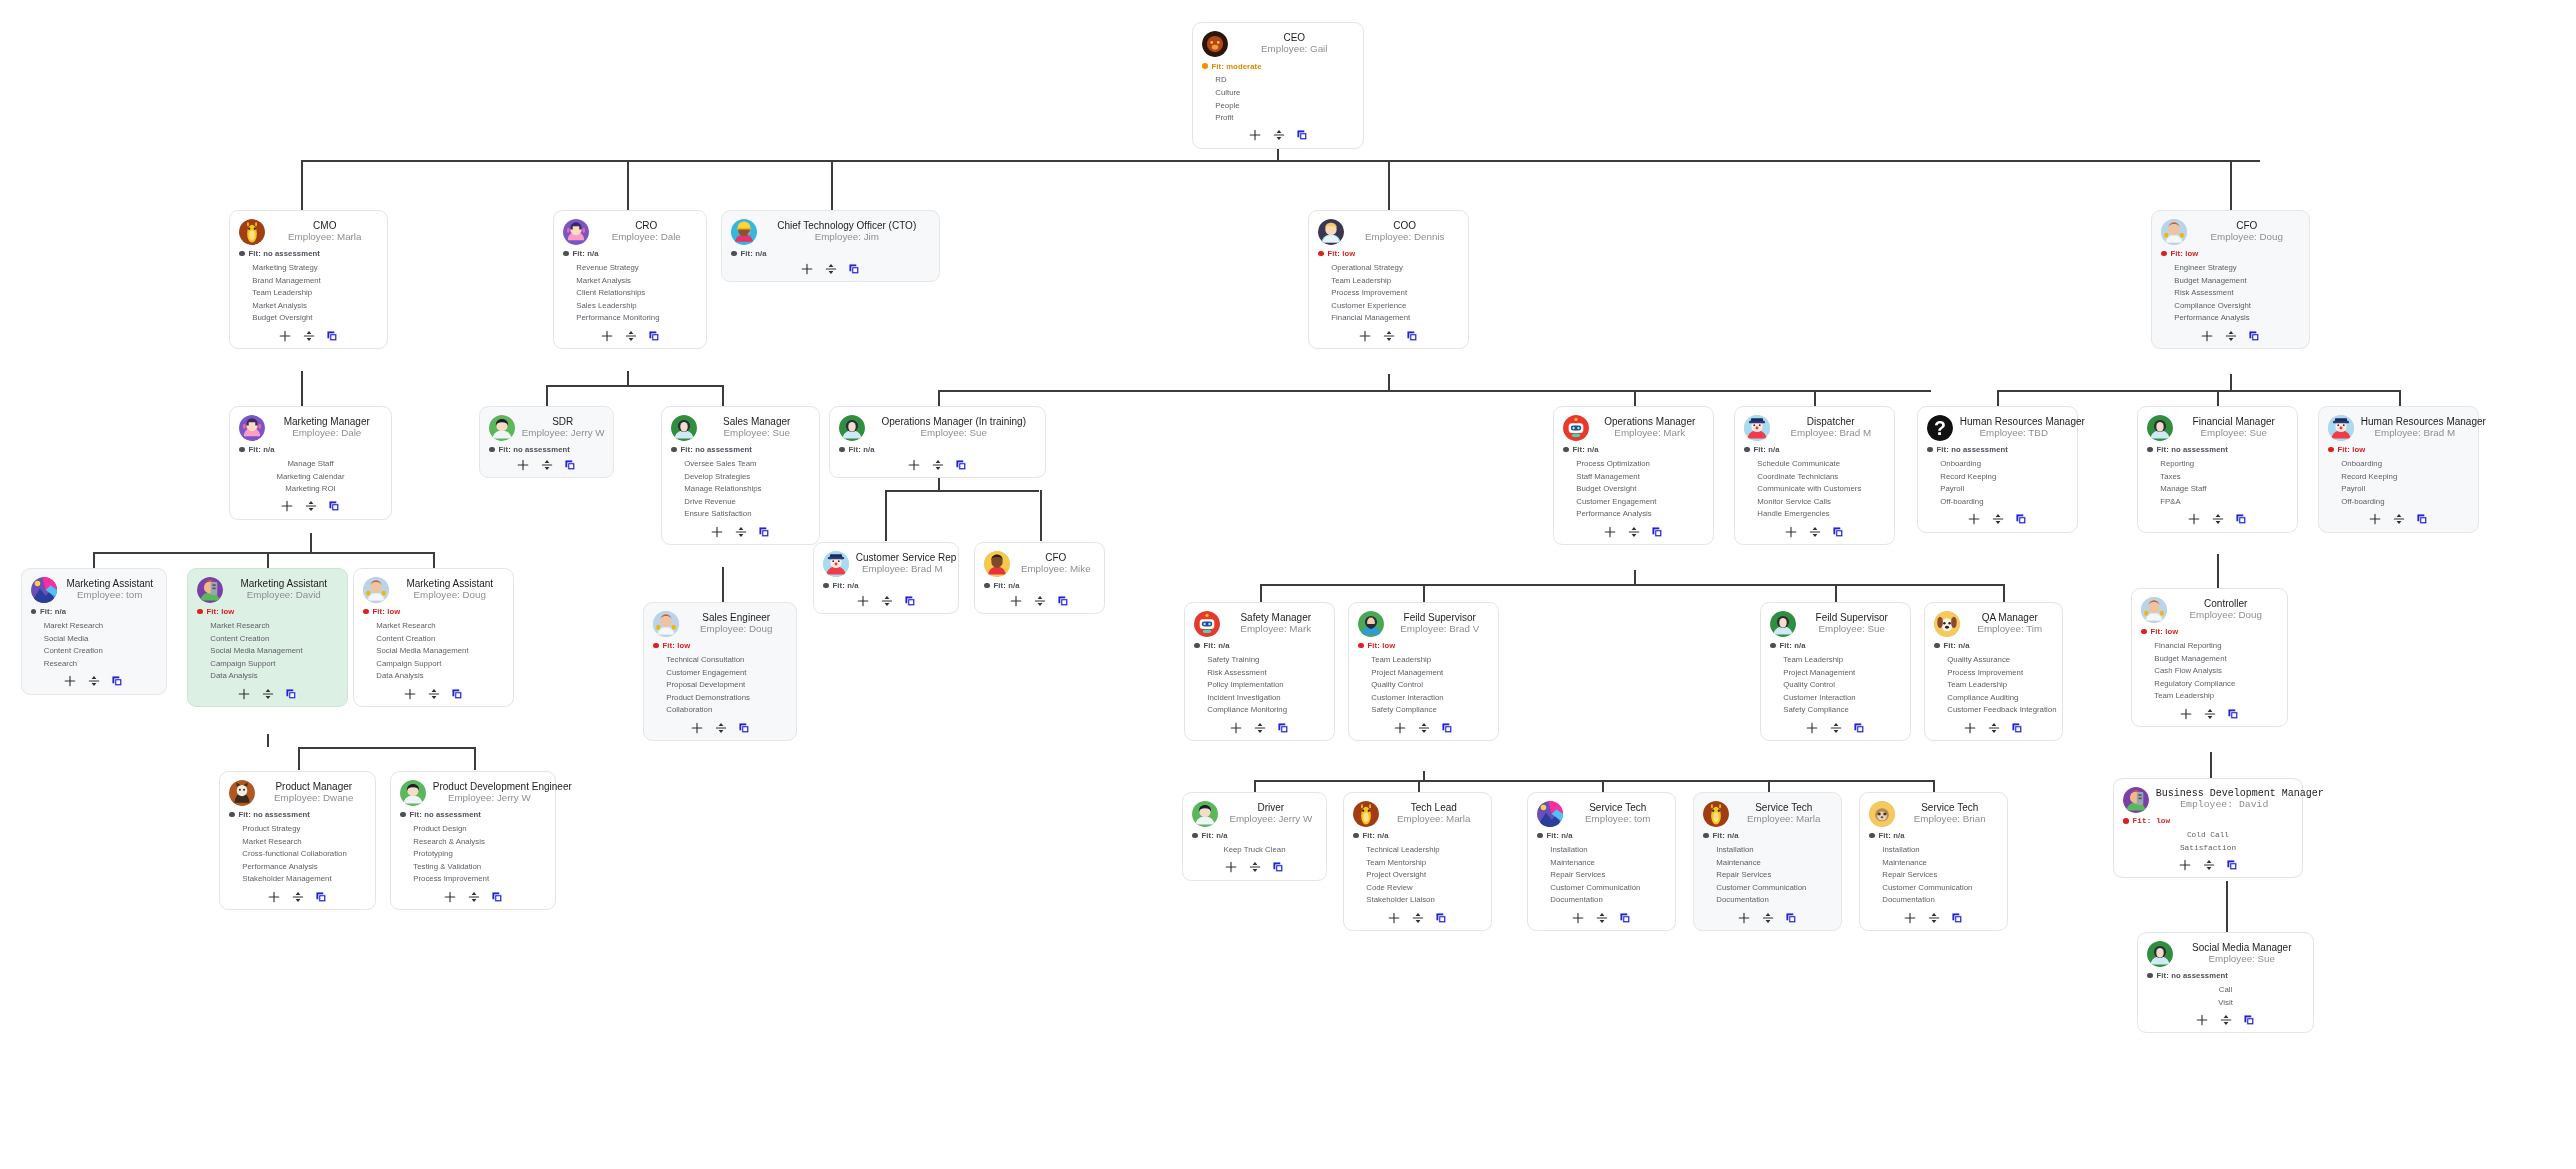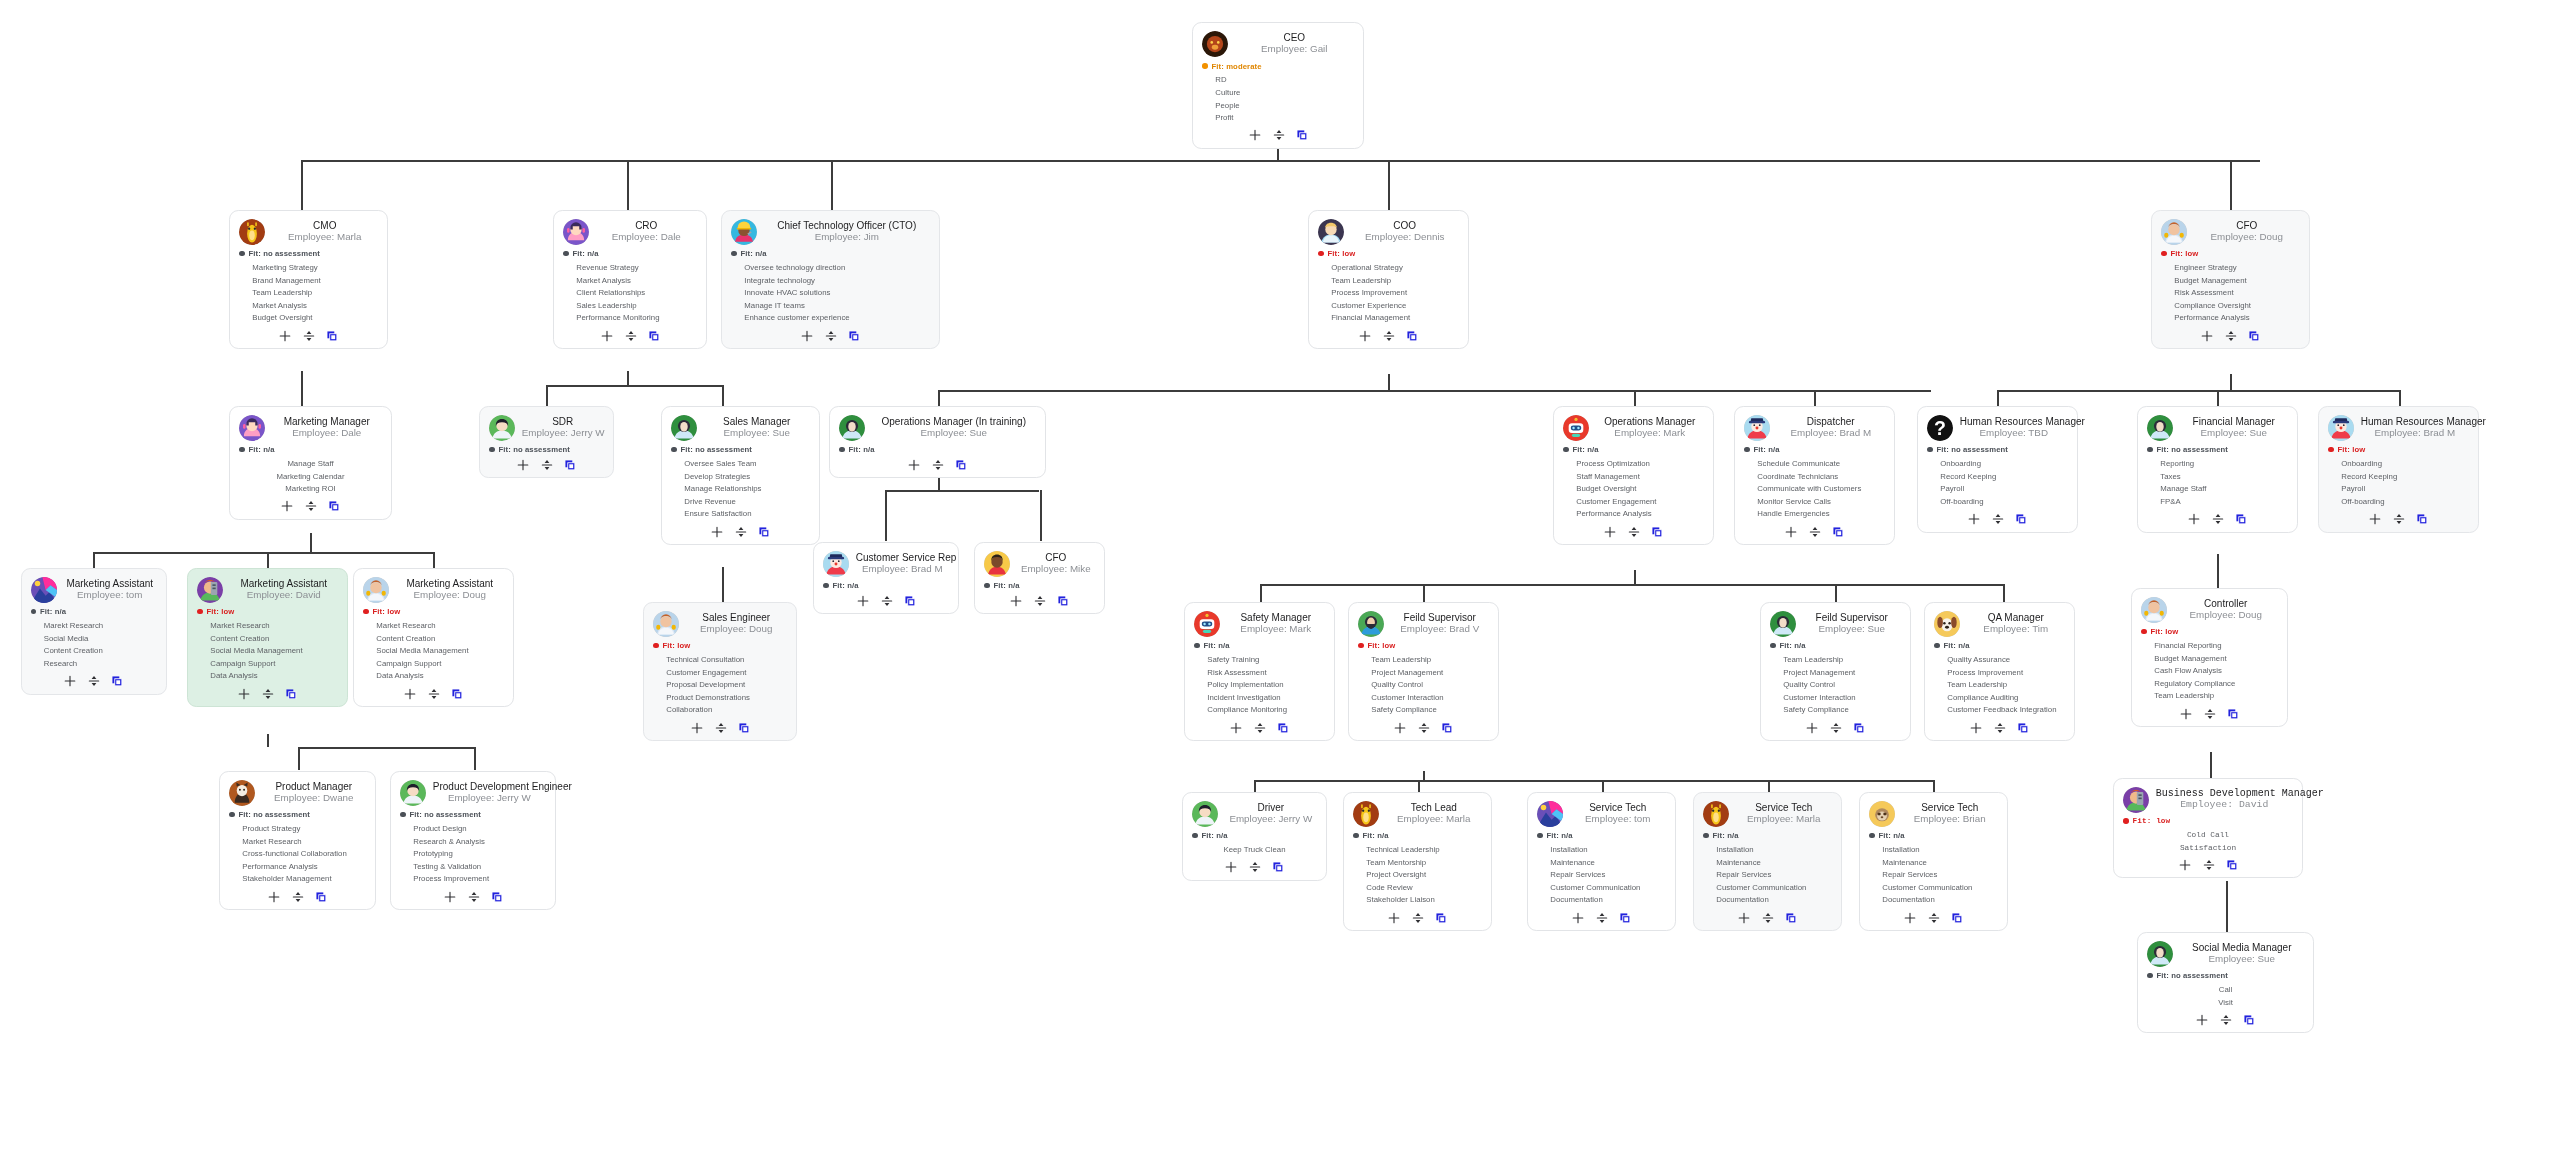--- a/index.html
+++ b/index.html
@@ -291,27 +291,20 @@
           </span>
           <div class="ctitle">
             <div class="role">Chief Technology Officer (CTO)</div>
             <div class="emp">Employee: Jim</div>
           </div>
         </div>
         <div class="fitrow">
           <span class="dot"></span>
           <span class="fittxt">Fit: n/a</span>
         </div>
-        <div class="resp lefty">
-          <div>Oversee technology direction</div>
-          <div>Integrate technology</div>
-          <div>Innovate HVAC solutions</div>
-          <div>Manage IT teams</div>
-          <div>Enhance customer experience</div>
-        </div>
         <div class="acts">
           <span class="act">
             <svg width="12" height="12" viewBox="0 0 14 14">
               <path d="M7 1.4v11.2M1.4 7h11.2" stroke="#2f2f33" stroke-width="1.3" stroke-linecap="round"></path>
             </svg>
           </span>
           <span class="act">
             <svg width="12" height="12" viewBox="0 0 14 14">
               <path d="M7 1.2L9.8 4.6H4.2z" fill="#2f2f33"></path>
               <path d="M1.6 7h10.8" stroke="#2f2f33" stroke-width="1.4" stroke-linecap="round"></path>
@@ -1279,21 +1272,21 @@
           </span>
           <span class="act">
             <svg width="10.3" height="10.3" viewBox="0 0 12 12">
               <rect x="0.5" y="0.5" width="8" height="8" fill="#2222dd"></rect>
               <rect x="3.2" y="3.2" width="8.3" height="8.3" fill="#2222dd" stroke="#ffffff" stroke-width="1"></rect>
               <rect x="5" y="5" width="4.5" height="4.5" fill="#ffffff"></rect>
             </svg>
           </span>
         </div>
       </div>
-      <div class="card" style="left: 1924px; top: 602px; width: 151px;">
+      <div class="card" style="left: 1924px; top: 602px; width: 139px;">
         <div class="chead">
           <span class="avatar">
             <svg viewBox="0 0 32 32" xmlns="http://www.w3.org/2000/svg">
               <circle cx="16" cy="16" r="16" fill="#f5c95a"></circle>
               <ellipse cx="16" cy="17" rx="7" ry="8" fill="#f7f2ea"></ellipse>
               <ellipse cx="7.5" cy="14" rx="3.4" ry="7" fill="#8a4a2a"></ellipse>
               <ellipse cx="24.5" cy="14" rx="3.4" ry="7" fill="#8a4a2a"></ellipse>
               <circle cx="12.8" cy="15" r="1.5" fill="#2b2118"></circle>
               <circle cx="19.2" cy="15" r="1.5" fill="#2b2118"></circle>
               <ellipse cx="16" cy="20" rx="2.4" ry="1.8" fill="#2b2118"></ellipse>

